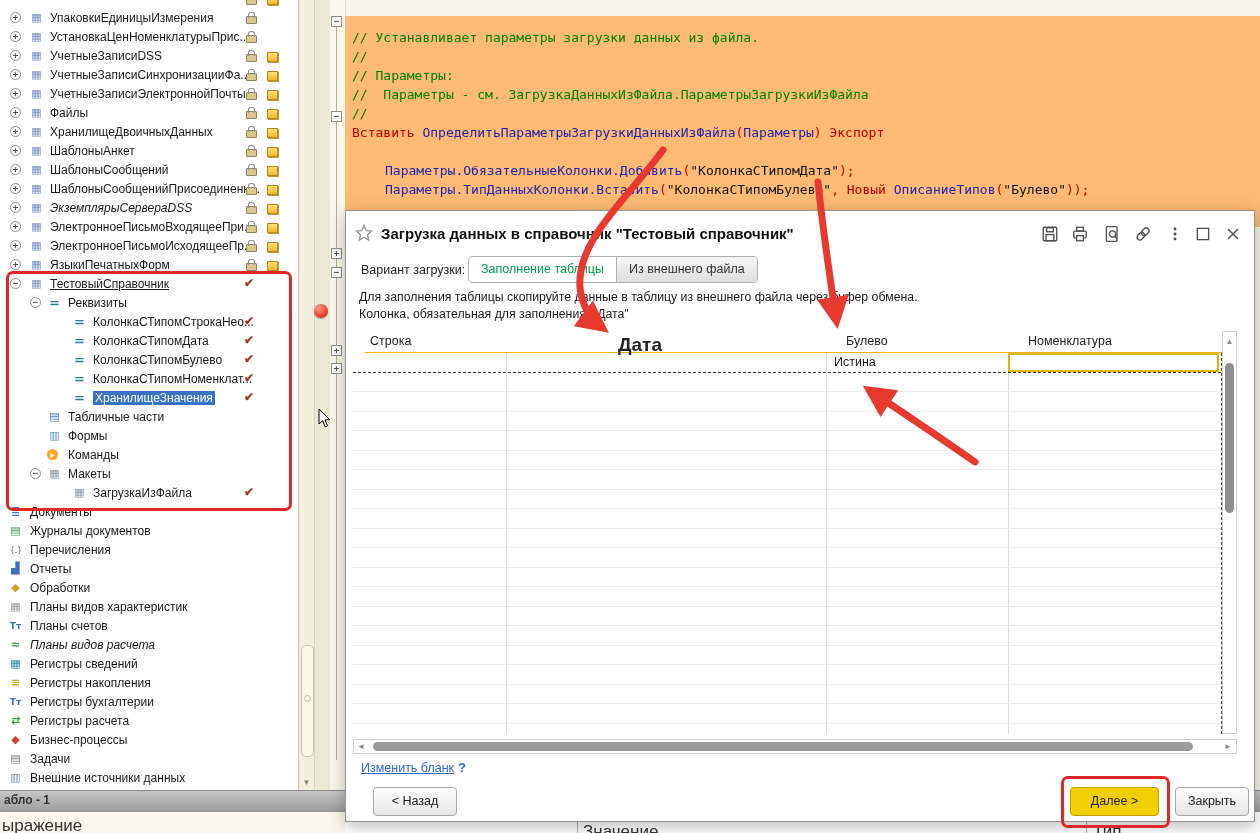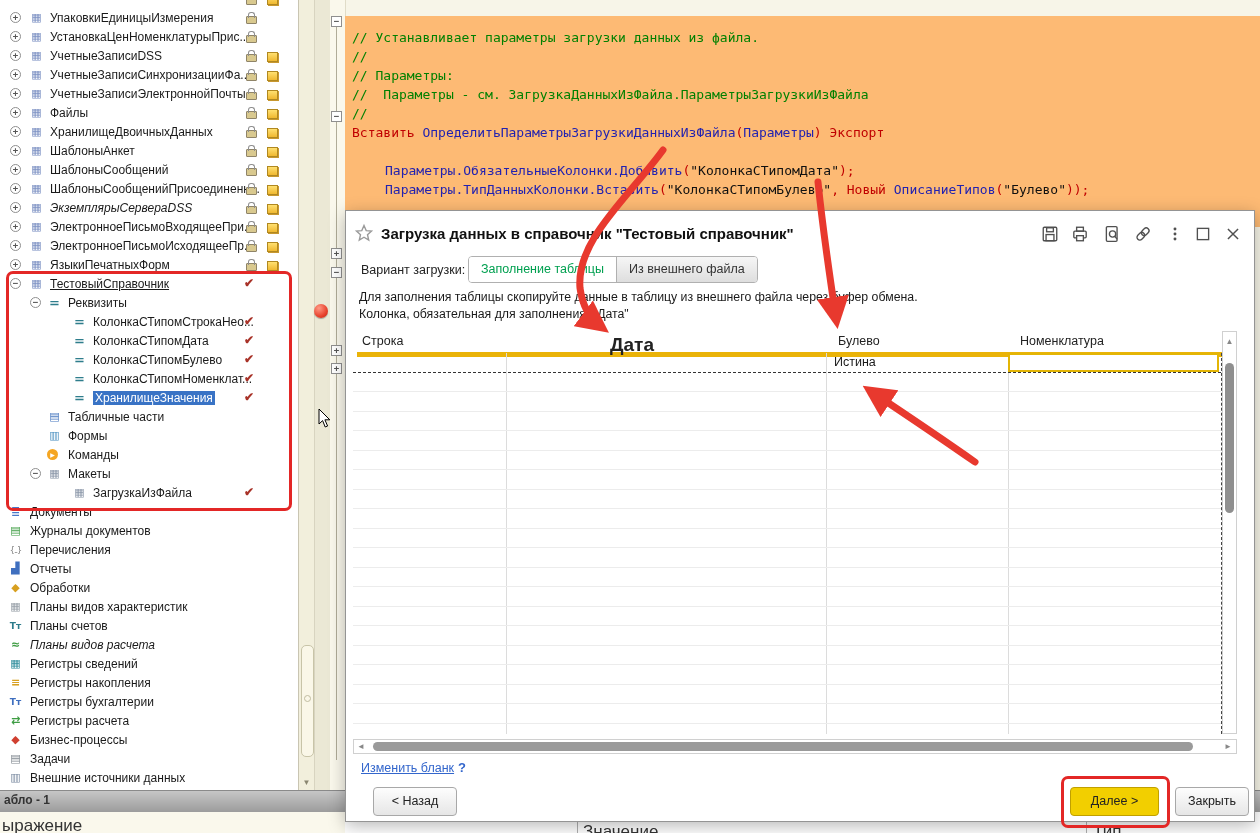--- a/index.html
+++ b/index.html
@@ -72,21 +72,21 @@
   .tb-ic{position:absolute;top:14px;width:20px;height:18px}
   #dlg-variant-label{left:15px;top:52px;font-size:12.5px;color:#222}
   #tab-group{left:122px;top:45px;height:25px;border:1px solid #b0b0b0;border-radius:4px;display:flex;overflow:hidden}
   .tab{height:25px;line-height:25px;padding:0 12px;font-size:12.5px;white-space:nowrap}
   .tab.active{background:#fff;color:#00a050}
   .tab.inactive{background:linear-gradient(#f6f6f6,#dedede);color:#333;border-left:1px solid #b0b0b0}
   #info1{left:13px;top:79px;font-size:12.3px}
   #info2{left:13px;top:96px;font-size:12.3px}
 
   #grid{left:7px;top:120px;width:868px;height:403px}
-  #grid-header{position:absolute;left:4px;top:0;width:868px;height:21px;border-bottom:5px solid #eab308}
+  #grid-header{position:absolute;left:12px;top:0;width:868px;height:21px;border-bottom:1px solid #eab308}
   .gh{position:absolute;top:3px;font-size:12.5px;color:#222;white-space:nowrap}
   #grid-body{position:absolute;left:0;top:22px;width:868px;height:381px;overflow:hidden;border-right:1px dashed #444}
   .g-row{position:relative;height:19.5px;box-sizing:border-box;border-bottom:1px solid #ececec}
   .g-row.current{border-bottom:1px dashed #333}
   .g-vline{position:absolute;top:0;bottom:0;width:1px;background:#dcdcdc}
   #active-cell{position:absolute;left:655px;top:0;width:211px;height:19px;border:2px solid #e3b505;background:#fff;box-sizing:border-box}
   #bool-val{position:absolute;left:481px;top:2px;font-size:12.5px}
 
   .sb{background:#fff;border:1px solid #d0d0d0;box-sizing:border-box}
   #vscroll{left:876px;top:120px;width:15px;height:403px}

